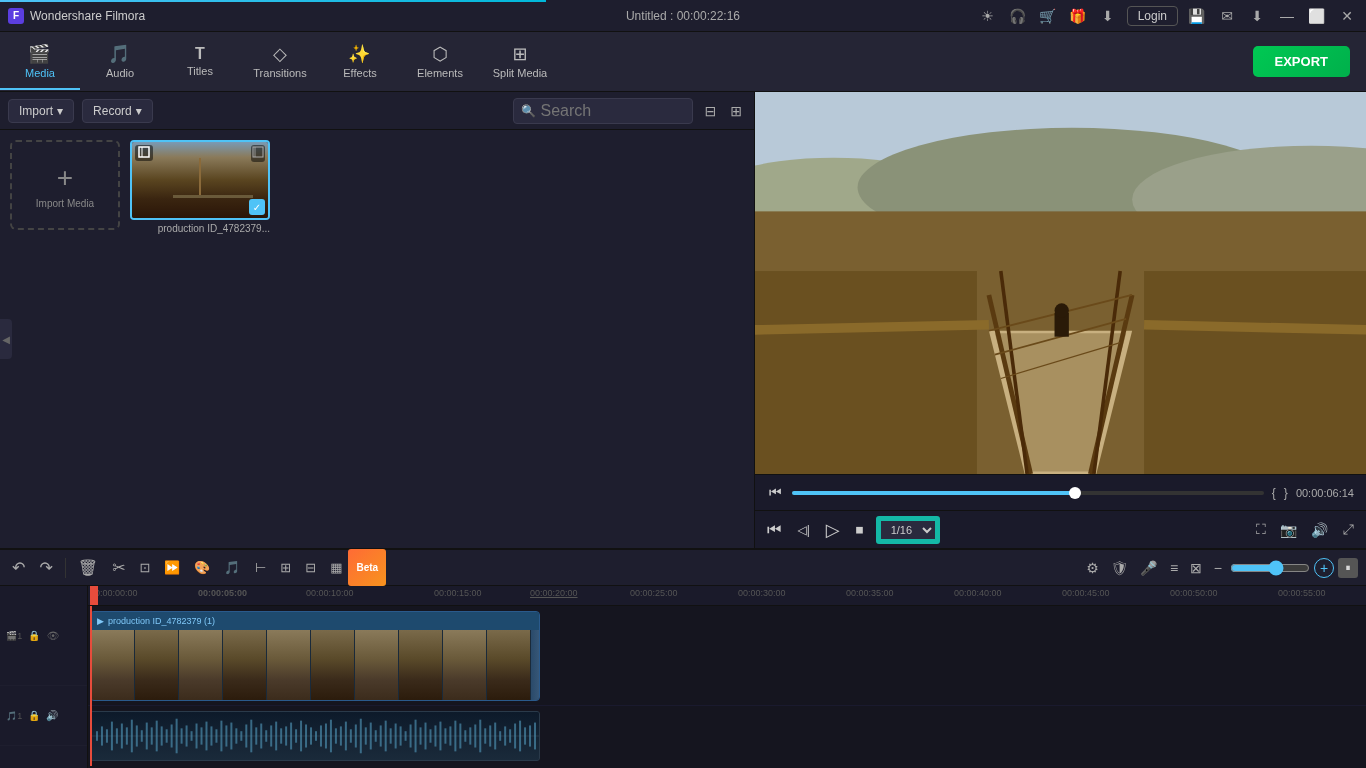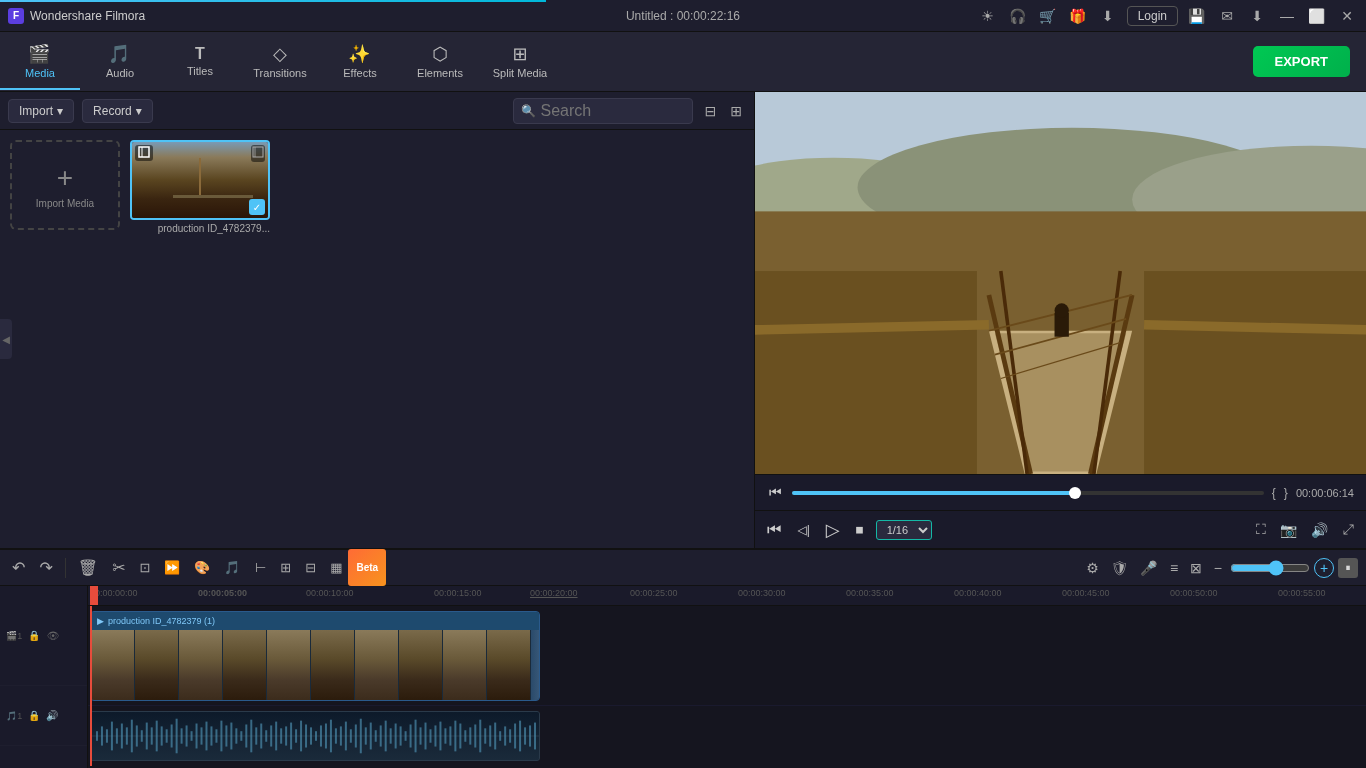--- a/index.html
+++ b/index.html
@@ -72,21 +72,21 @@
     
     #playback-bar { height: 36px; background: #1a1a2a; display: flex; align-items: center; padding: 0 12px; gap: 8px; border-top: 1px solid #111; }
     #seek-bar-wrap { flex: 1; height: 4px; background: #333; border-radius: 2px; position: relative; }
     #seek-progress { width: 60%; height: 100%; background: #4fc3f7; border-radius: 2px; }
     #seek-thumb { position: absolute; left: 60%; top: -4px; width: 12px; height: 12px; background: #fff; border-radius: 50%; transform: translateX(-50%); }
     .pb-btn { background: transparent; border: none; color: #ccc; cursor: pointer; font-size: 14px; padding: 2px; }
     #timecode { color: #aaa; font-size: 11px; margin-left: auto; }
     .bracket-btn { background: transparent; border: none; color: #aaa; cursor: pointer; font-size: 12px; }
     #playback-controls-row { height: 38px; background: #1a1a2a; display: flex; align-items: center; padding: 0 8px; gap: 8px; border-top: 1px solid #111; }
     .pc-btn { background: transparent; border: none; color: #ccc; cursor: pointer; font-size: 16px; padding: 2px 4px; }
-    #zoom-selector { background: #2a2a3e; border: 1px solid #14b8a6; color: #ccc; font-size: 11px; padding: 2px 6px; border-radius: 3px; cursor: pointer; }
+    #zoom-selector { background: #2a2a3e; border: 5px solid #14b8a6; color: #ccc; font-size: 11px; padding: 2px 6px; border-radius: 3px; cursor: pointer; }
     .pc-icon-btn { background: transparent; border: none; color: #aaa; cursor: pointer; font-size: 14px; padding: 2px 4px; }
 
     
     #timeline-area { width: 100%; height: 220px; background: #15151f; border-top: 2px solid #111; display: flex; flex-direction: column; }
     #timeline-toolbar { height: 36px; background: #1e1e2e; display: flex; align-items: center; padding: 0 8px; gap: 6px; border-bottom: 1px solid #111; }
     .tl-btn { background: transparent; border: none; color: #aaa; cursor: pointer; font-size: 16px; padding: 2px 4px; border-radius: 3px; }
     .tl-separator { width: 1px; height: 20px; background: #333; margin: 0 2px; }
     #ai-btn { background: linear-gradient(135deg, #ff6b35, #f7931e); color: white; border: none; padding: 13px 8px; border-radius: 3px; font-size: 10px; cursor: pointer; font-weight: bold; }
     #tl-right-tools { margin-left: auto; display: flex; align-items: center; gap: 4px; }
     .tl-right-btn { background: transparent; border: none; color: #aaa; cursor: pointer; font-size: 14px; padding: 2px 4px; }

